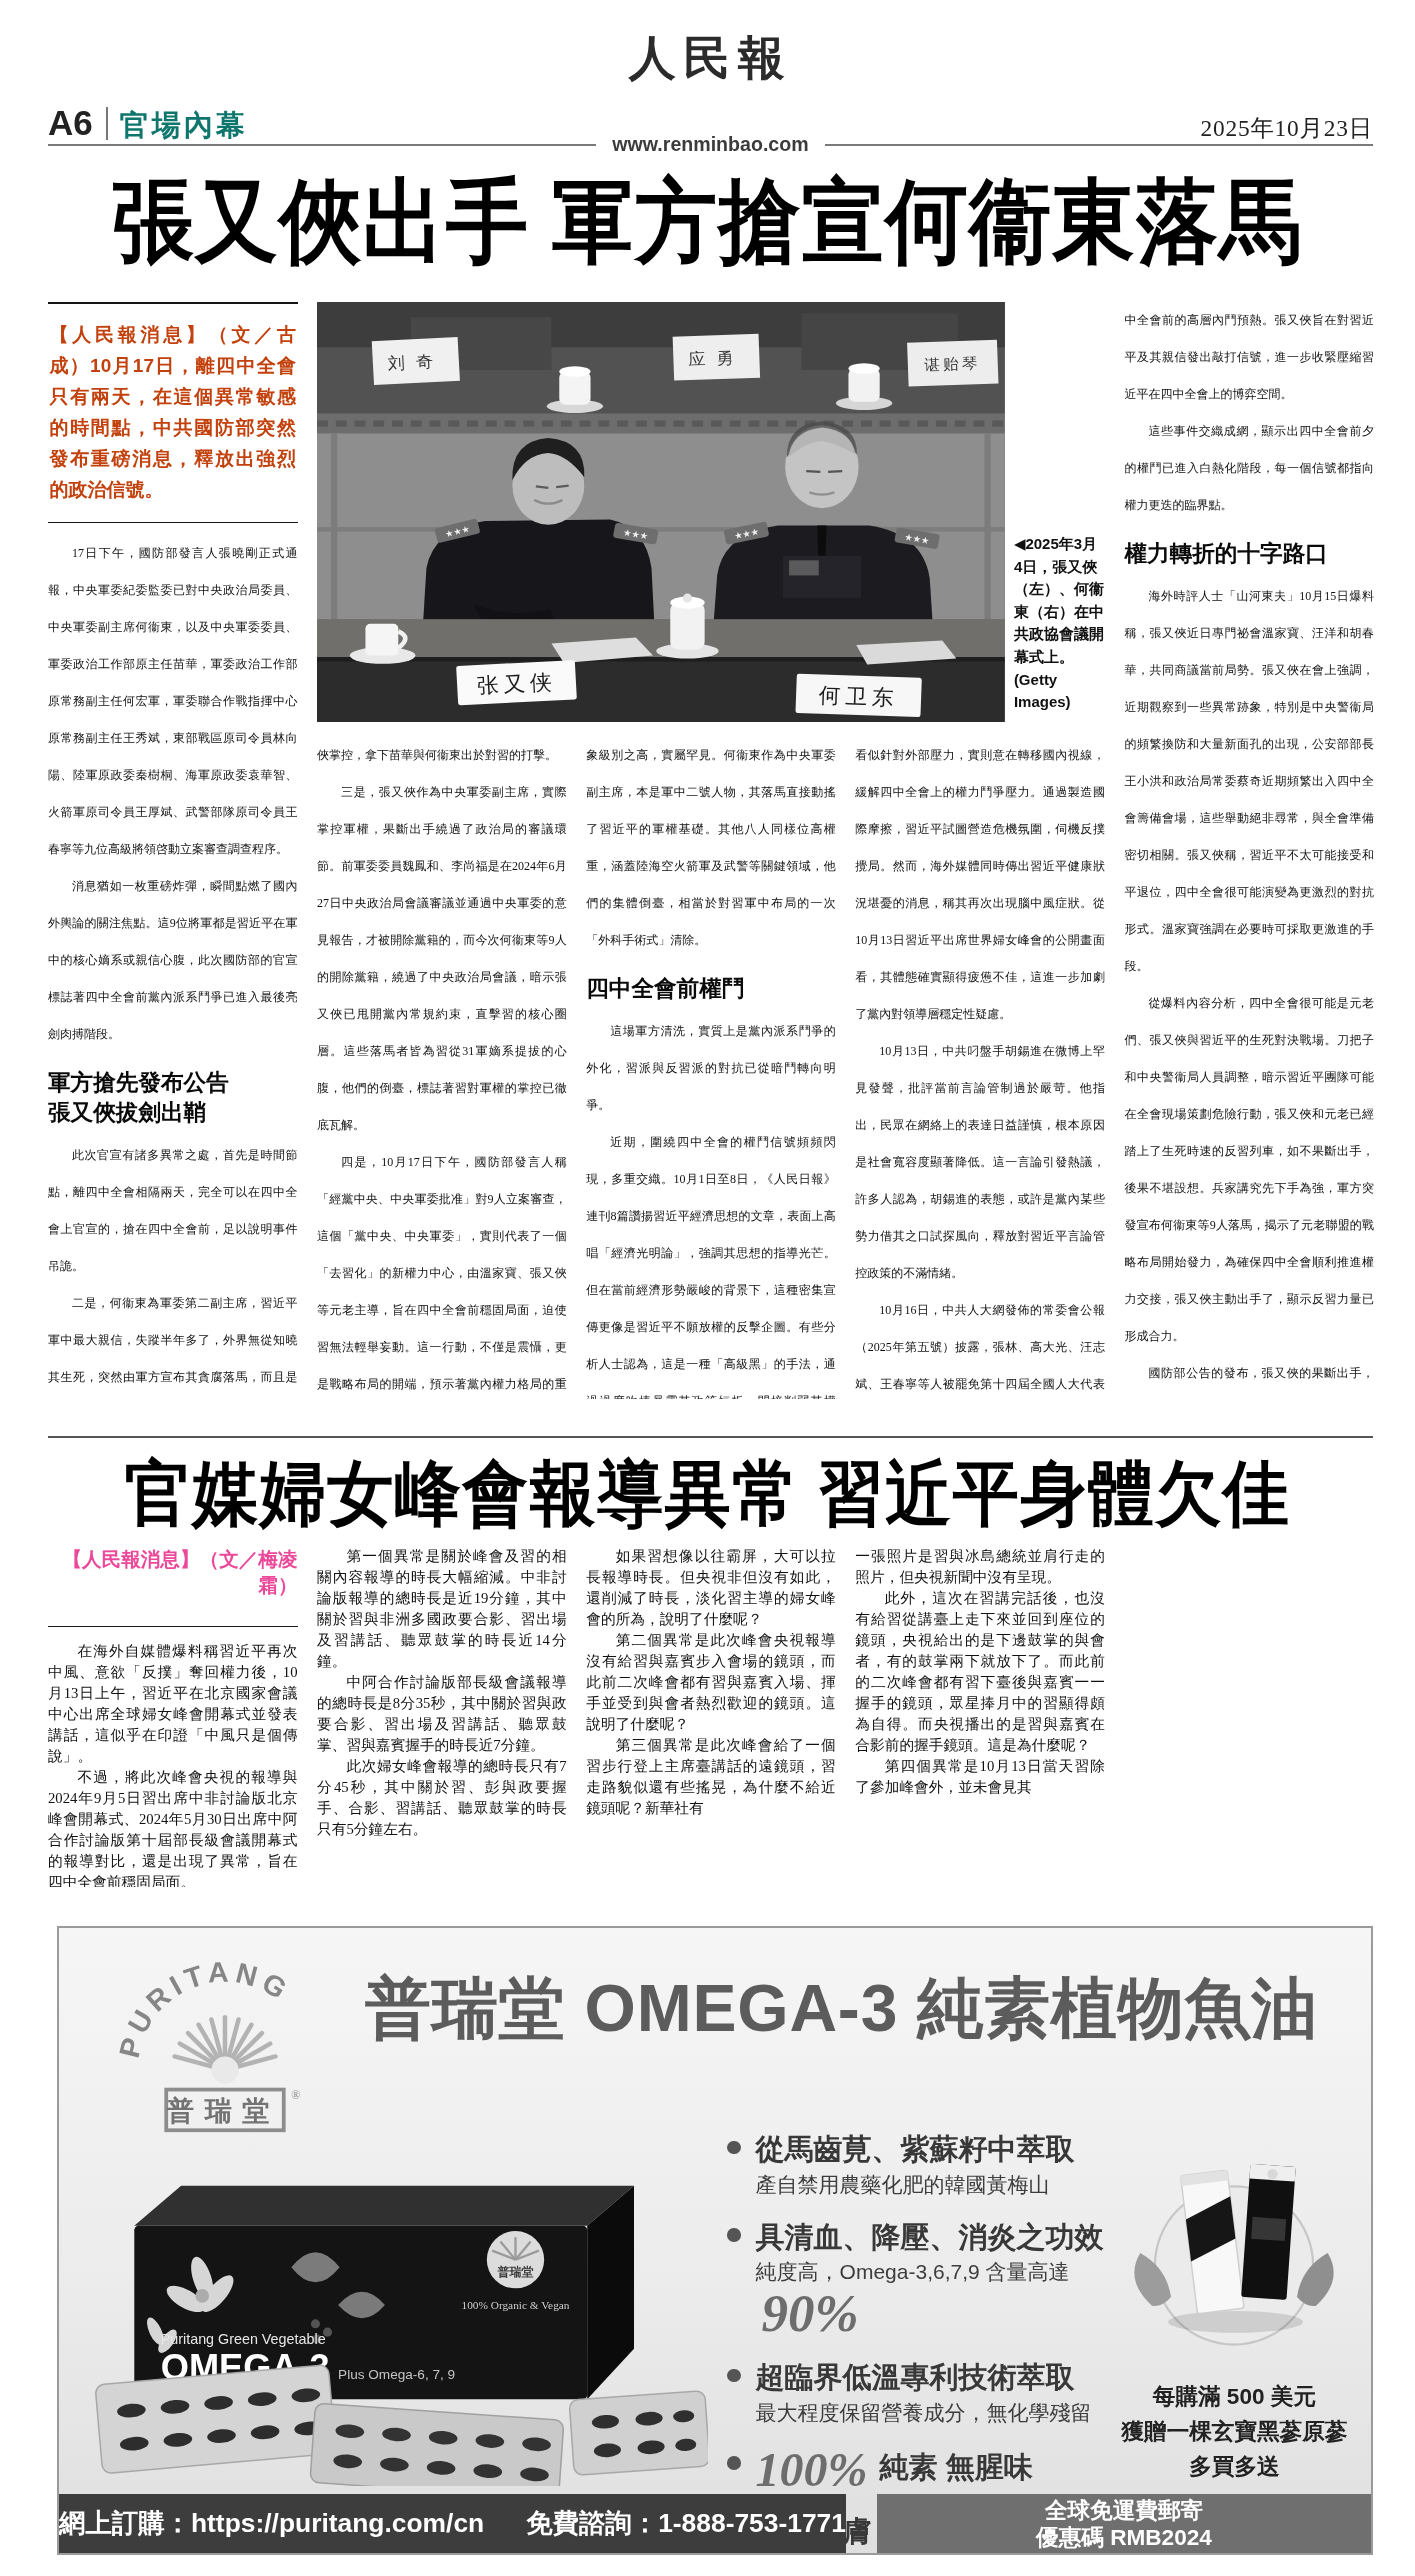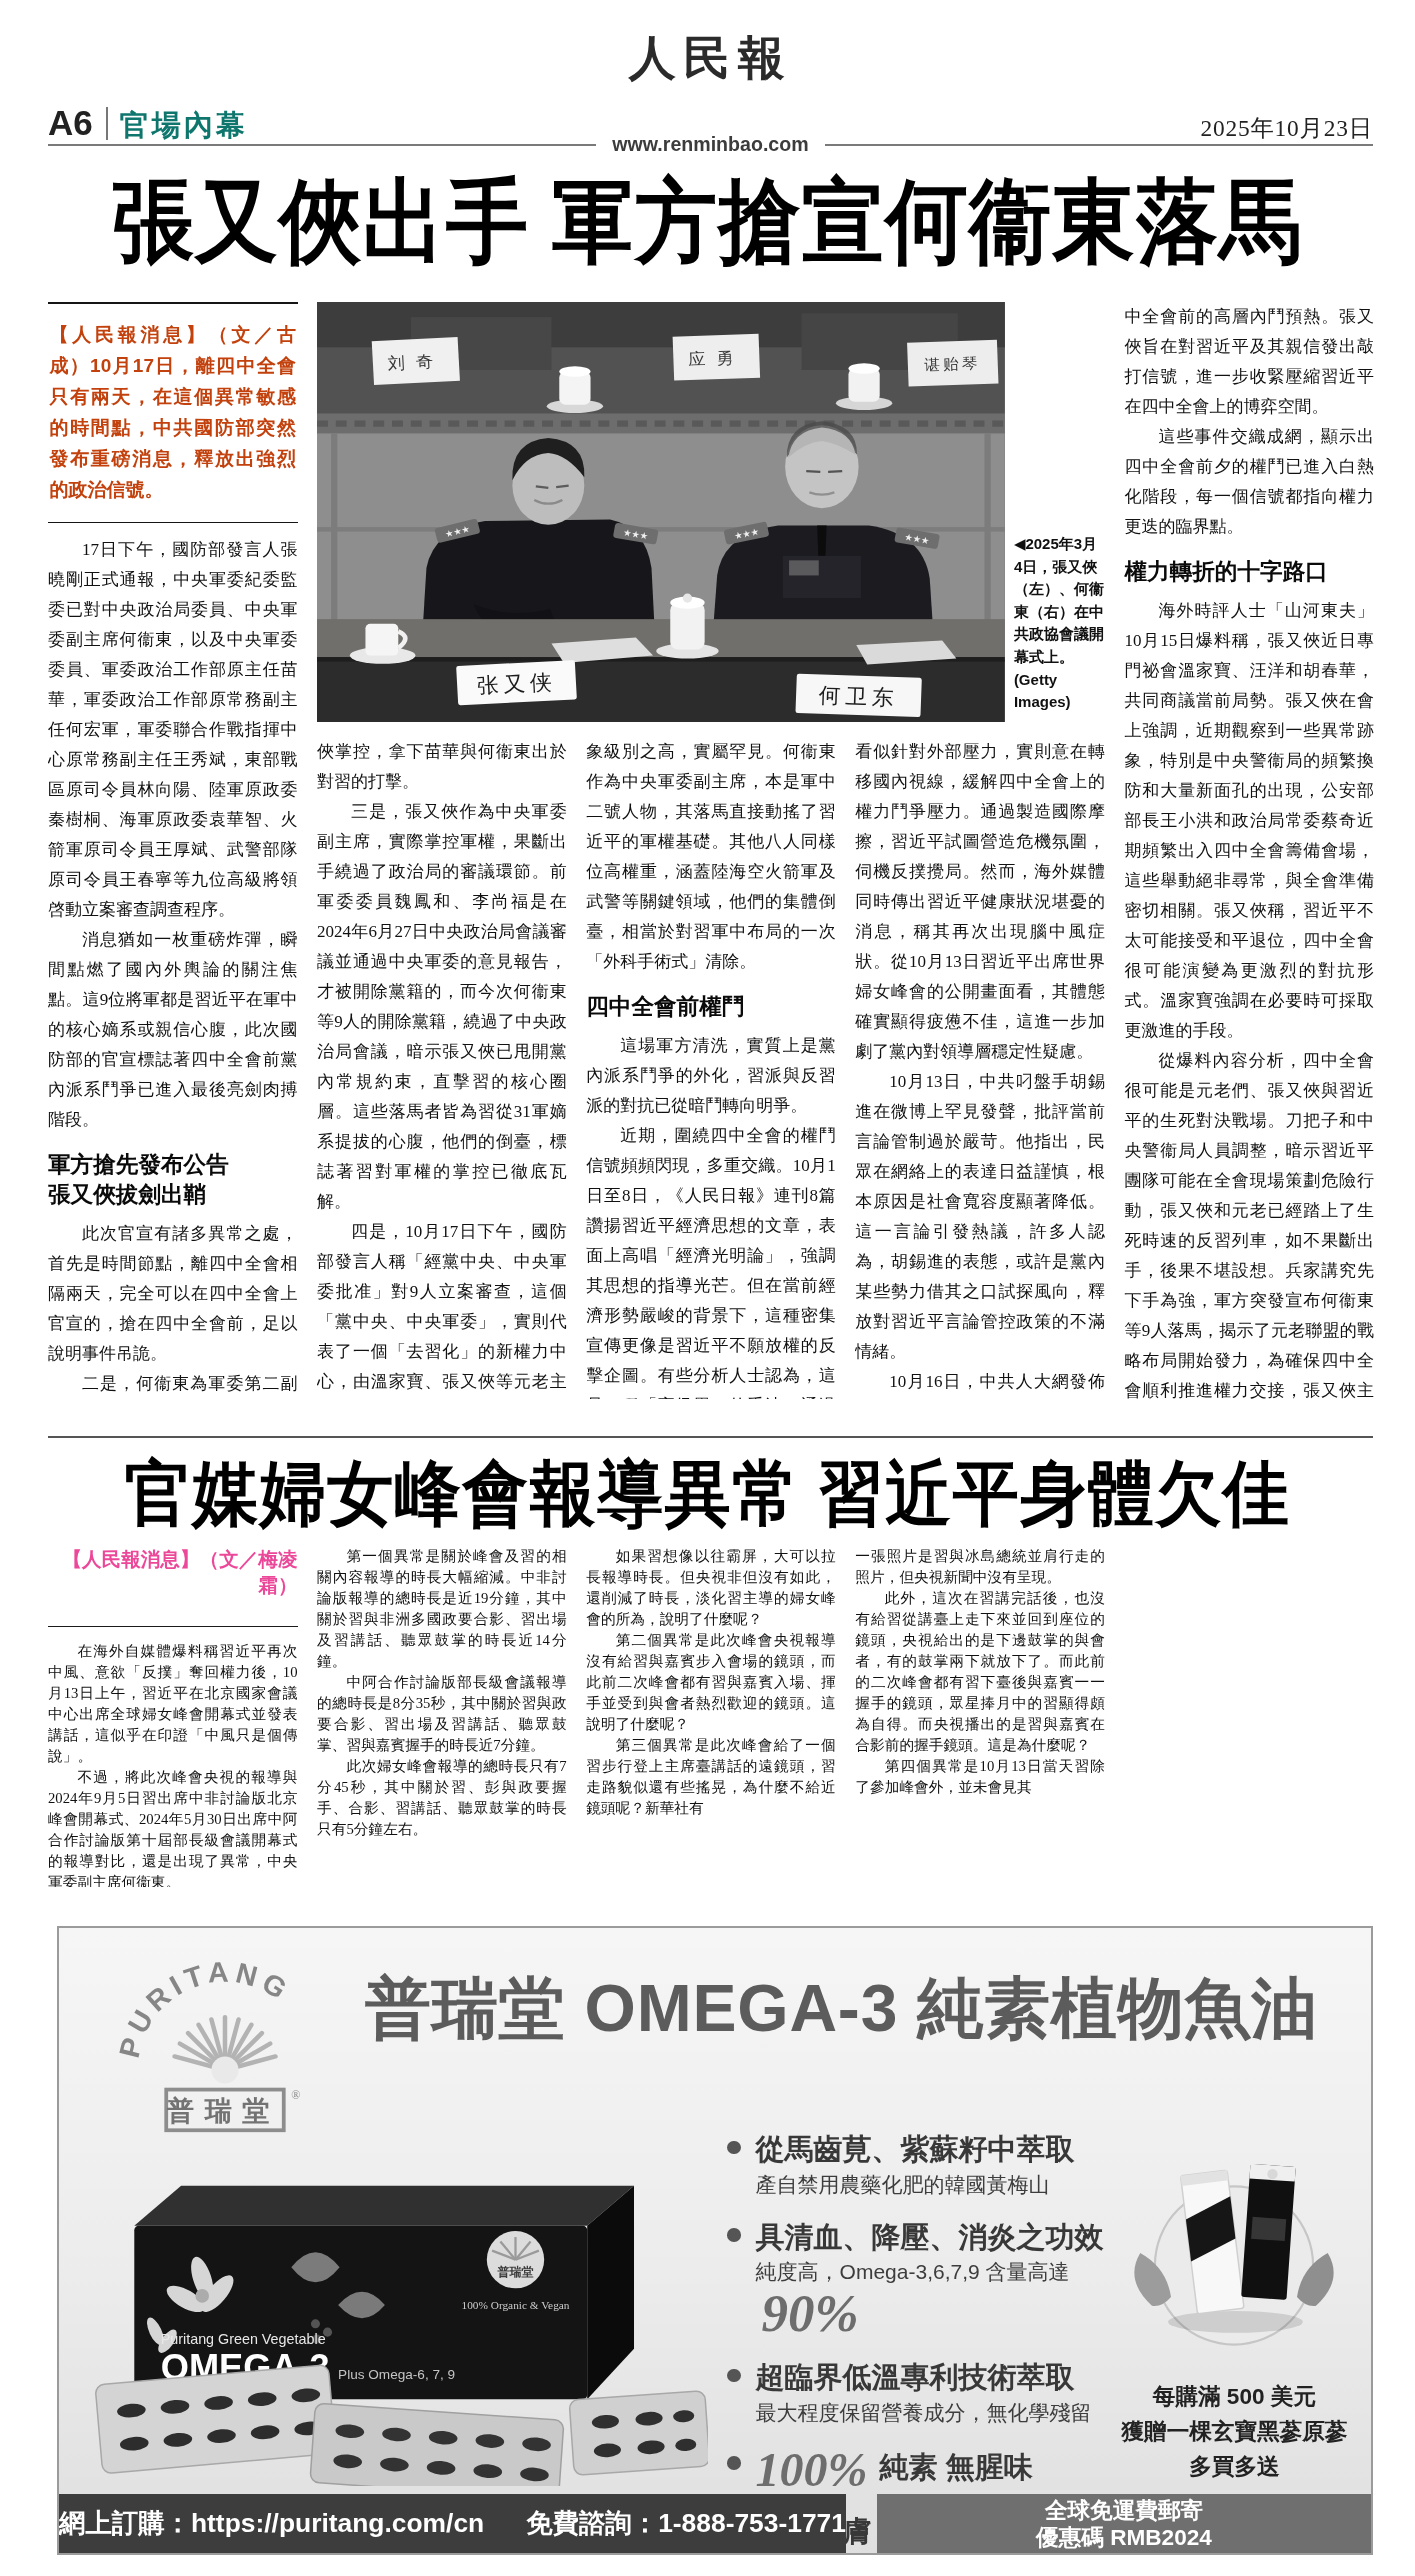--- a/index.html
+++ b/index.html
@@ -21,21 +21,21 @@
 
   
   .headline1{position:absolute;left:30px;right:30px;top:172px;text-align:center;white-space:nowrap;
              font:900 82px/1.1 "Liberation Serif","DejaVu Serif",serif;color:#000;letter-spacing:1.5px;
              transform:scaleY(1.12);transform-origin:top center;}
 
   
   .colgrid{display:grid;grid-template-columns:repeat(5,1fr);column-gap:19.6px;}
   .col{overflow:hidden;}
   .col p{margin:0;text-align:justify;}
-  .a1 .col p{font-size:17px;line-height:30px;}
+  .a1 .col p{font-size:12px;line-height:37px;}
   .a1{position:absolute;left:48px;top:302px;width:1326px;height:1097px;}
   .a1grid{height:100%;grid-template-rows:435px auto;}
   .c-span{grid-row:1/3;}
   .cont p:first-child{text-indent:0 !important;}
   .col p{text-indent:2em;}
   .lede{border-top:2.3px solid #151515;border-bottom:1.5px solid #151515;padding:15px 1.5px 16.6px;
         font:700 19px/31px "Liberation Sans","DejaVu Sans",sans-serif;color:#c2410c;text-align:justify;margin-bottom:12px;}
   .subhead{font:800 22.6px/30px "Liberation Sans","DejaVu Sans",sans-serif;color:#0a0a0a;margin:15px 0 9px;}
   .photoblock{grid-column:2/5;grid-row:1;display:flex;}
   .photo-wrap{flex:1;height:420px;background:#777;}
@@ -275,21 +275,21 @@
 
   <div class="rule-mid"></div>
   <div class="headline2">官媒婦女峰會報導異常 習近平身體欠佳</div>
 
   <div class="a2">
     <div class="colgrid" style="height:100%;">
       <div class="col">
         <div class="byline">【人民報消息】（文／梅凌霜）</div>
         <div class="colbody">
             <p>在海外自媒體爆料稱習近平再次中風、意欲「反撲」奪回權力後，10月13日上午，習近平在北京國家會議中心出席全球婦女峰會開幕式並發表講話，這似乎在印證「中風只是個傳說」。</p>
-            <p>不過，將此次峰會央視的報導與2024年9月5日習出席中非討論版北京峰會開幕式、2024年5月30日出席中阿合作討論版第十屆部長級會議開幕式的報導對比，還是出現了異常，中央軍委副主席何衞東。</p>
+            <p>不過，將此次峰會央視的報導與2024年9月5日習出席中非討論版北京峰會開幕式、2024年5月30日出席中阿合作討論版第十屆部長級會議開幕式的報導對比，還是出現了異常，旨在四中全會前穩固局面。</p>
           </div>
       </div>
       <div class="col">
           <p>第一個異常是關於峰會及習的相關內容報導的時長大幅縮減。中非討論版報導的總時長是近19分鐘，其中關於習與非洲多國政要合影、習出場及習講話、聽眾鼓掌的時長近14分鐘。</p>
           <p>中阿合作討論版部長級會議報導的總時長是8分35秒，其中關於習與政要合影、習出場及習講話、聽眾鼓掌、習與嘉賓握手的時長近7分鐘。</p>
           <p>此次婦女峰會報導的總時長只有7分45秒，其中關於習、彭與政要握手、合影、習講話、聽眾鼓掌的時長只有5分鐘左右。</p>
         </div>
       <div class="col">
           <p>如果習想像以往霸屏，大可以拉長報導時長。但央視非但沒有如此，還削減了時長，淡化習主導的婦女峰會的所為，說明了什麼呢？</p>
           <p>第二個異常是此次峰會央視報導沒有給習與嘉賓步入會場的鏡頭，而此前二次峰會都有習與嘉賓入場、揮手並受到與會者熱烈歡迎的鏡頭。這說明了什麼呢？</p>

